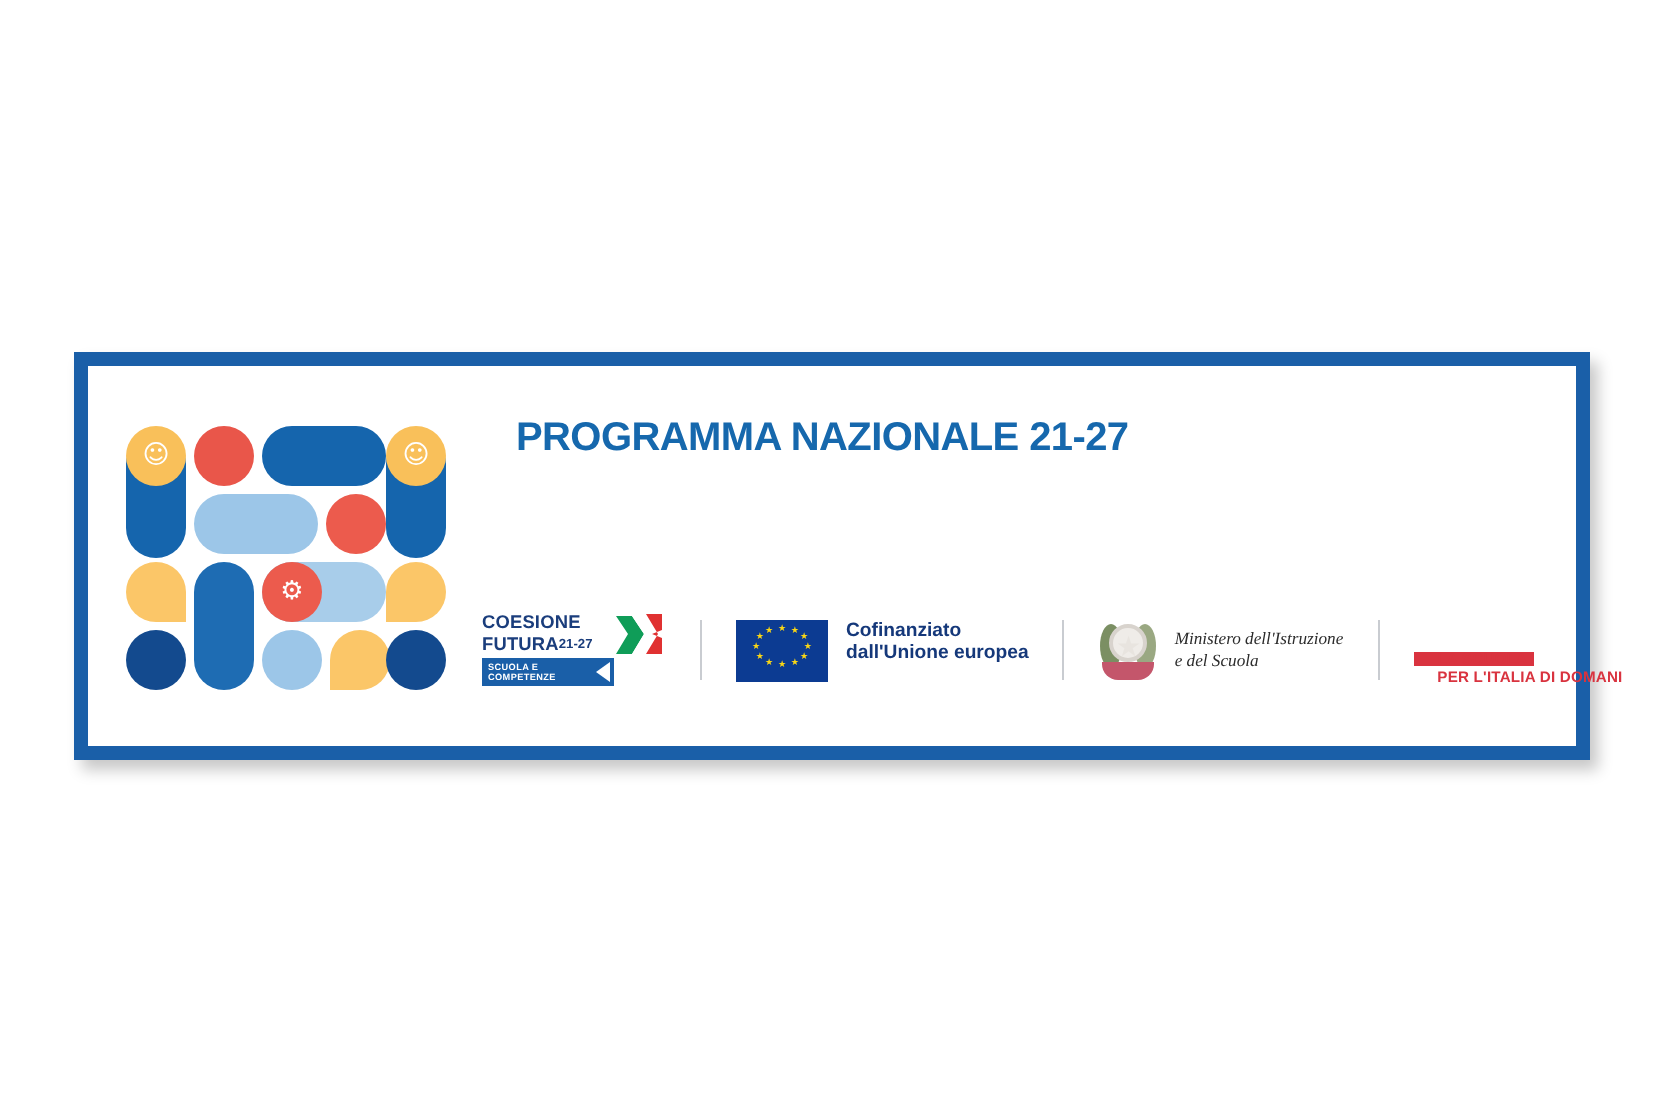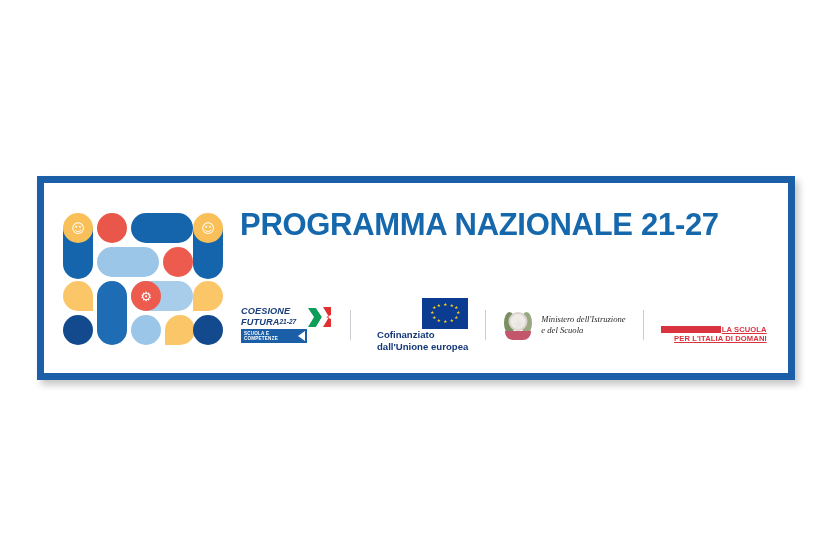--- a/index.html
+++ b/index.html
@@ -76,26 +76,27 @@
 
   
   #text-block {
     position: absolute;
     left: 196px;
     top: 26px;
     width: 540px;
   }
   #main-title {
     color: #1668ad;
-    font-size: 31px;
+    font-size: 20px;
     font-weight: bold;
     letter-spacing: -0.3px;
     white-space: nowrap;
     line-height: 1.05;
     font-family: "Liberation Sans", sans-serif;
+    margin-left: 18px;
   }
   #subtitle {
     color: #d9736a;
     font-size: 25px;
     font-style: italic;
     letter-spacing: 0.6px;
     margin-top: 6px;
     white-space: nowrap;
     font-family: "Liberation Sans", sans-serif;
   }
@@ -127,21 +128,20 @@
     left: 0; top: 1px;
     width: 62px;
   }
   .coes-line {
     color: #1a3d7c;
     font-weight: bold;
     font-size: 9.2px;
     letter-spacing: 0.1px;
     line-height: 10.5px;
     white-space: nowrap;
-    font-style: italic;
   }
   .coes-years {
     font-size: 6.6px;
     vertical-align: 1px;
     letter-spacing: 0;
   }
   #coes-banner {
     position: absolute;
     left: 0; top: 24px;
     width: 66px; height: 14px;
@@ -164,21 +164,21 @@
     border-bottom: 5px solid transparent;
     border-right: 7px solid #ffffff;
   }
   #coes-flag {
     position: absolute;
     left: 64px; top: 0px;
     width: 28px; height: 26px;
   }
 
   
-  #eu-logo { display: flex; align-items: flex-end; flex-direction: column; }
+  #eu-logo { display: flex; align-items: flex-start; }
   #eu-flag {
     position: relative;
     width: 46px; height: 31px;
     background: #0c3b92;
   }
   .eu-star {
     position: absolute;
     color: #f9d616;
     font-size: 4.6px;
     line-height: 4.6px;
@@ -258,29 +258,28 @@
     font-family: "Liberation Sans", sans-serif;
   }
   #futura-bar {
     position: absolute;
     left: 0; top: 22px;
     width: 60px; height: 7px;
     background: #d9333f;
   }
   #futura-tag {
     position: absolute;
-    left: 0; top: 21px;
+    left: 12px; top: 21px;
     width: 106px;
     color: #d9333f;
     font-size: 7.6px;
     font-weight: bold;
     line-height: 9.2px;
-    text-align: right;
+    text-align: left;
     letter-spacing: 0.1px;
-    text-decoration: underline;
   }
   #futura-tag span { display: block; }
   #futura-tag .l1 { padding-right: 0px; }
 </style>
 </head>
 <body>
 
 <div id="banner-frame">
   <div id="banner-inner">
 

